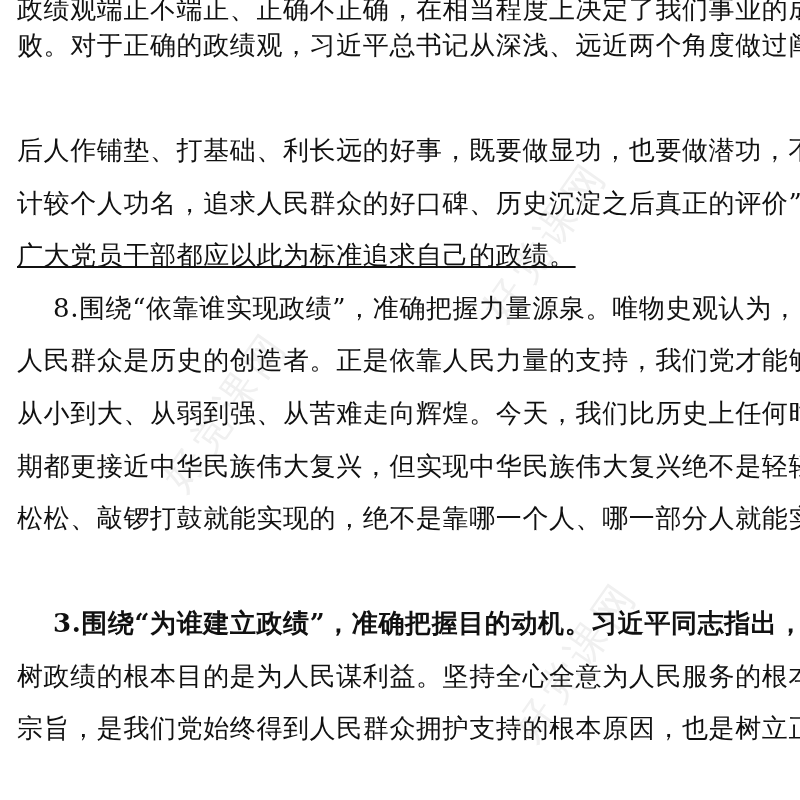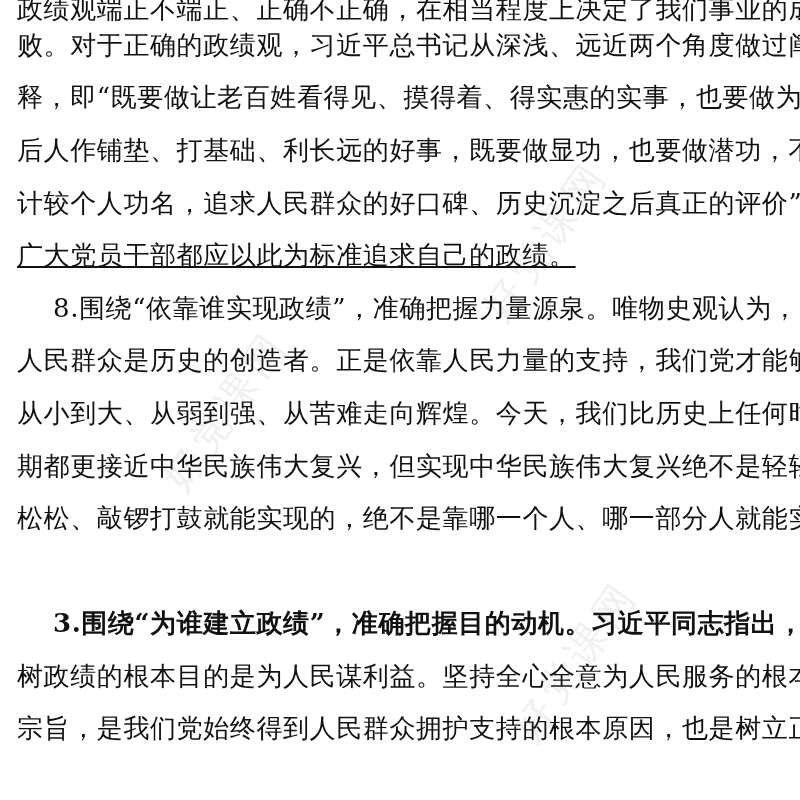--- a/index.html
+++ b/index.html
@@ -50,21 +50,20 @@
 </head>
 <body>
 
 <div class="page">
   <div class="watermark" style="left:150px; top:470px;">好党课网</div>
   <div class="watermark" style="left:470px; top:300px;">好党课网</div>
   <div class="watermark" style="left:500px; top:720px;">好党课网</div>
 
   <div class="line" style="top:-8px;">政绩观端正不端正、正确不正确，在相当程度上决定了我们事业的成</div>
   <div class="line" style="top:28px;">败。对于正确的政绩观，习近平总书记从深浅、远近两个角度做过阐</div>
-  <div class="line" style="top:80px;">释，即“既要做让老百姓看得见、摸得着、得实惠的实事，也要做为</div>
   <div class="line" style="top:133px;">后人作铺垫、打基础、利长远的好事，既要做显功，也要做潜功，不</div>
   <div class="line" style="top:186px;">计较个人功名，追求人民群众的好口碑、历史沉淀之后真正的评价”，</div>
   <div class="line last" style="top:238px;text-decoration:underline;">广大党员干部都应以此为标准追求自己的政绩。</div>
 
   <div class="line indent" style="top:291px;">8.围绕“依靠谁实现政绩”，准确把握力量源泉。唯物史观认为，</div>
   <div class="line" style="top:343px;">人民群众是历史的创造者。正是依靠人民力量的支持，我们党才能够</div>
   <div class="line" style="top:396px;">从小到大、从弱到强、从苦难走向辉煌。今天，我们比历史上任何时</div>
   <div class="line" style="top:449px;">期都更接近中华民族伟大复兴，但实现中华民族伟大复兴绝不是轻轻</div>
   <div class="line" style="top:501px;">松松、敲锣打鼓就能实现的，绝不是靠哪一个人、哪一部分人就能实</div>
 

